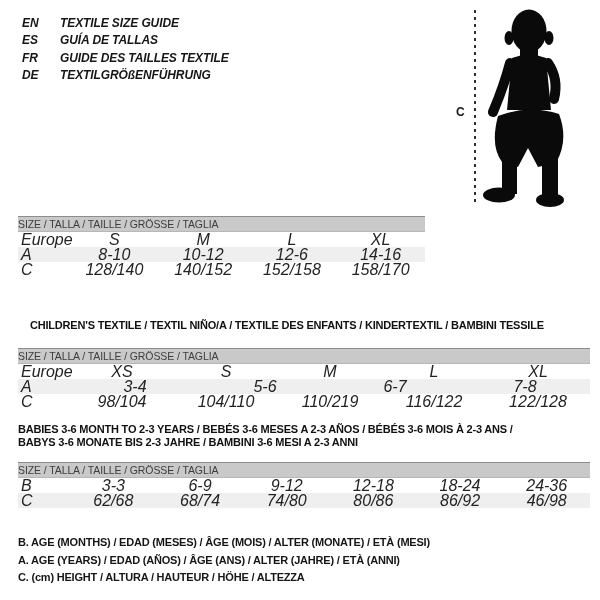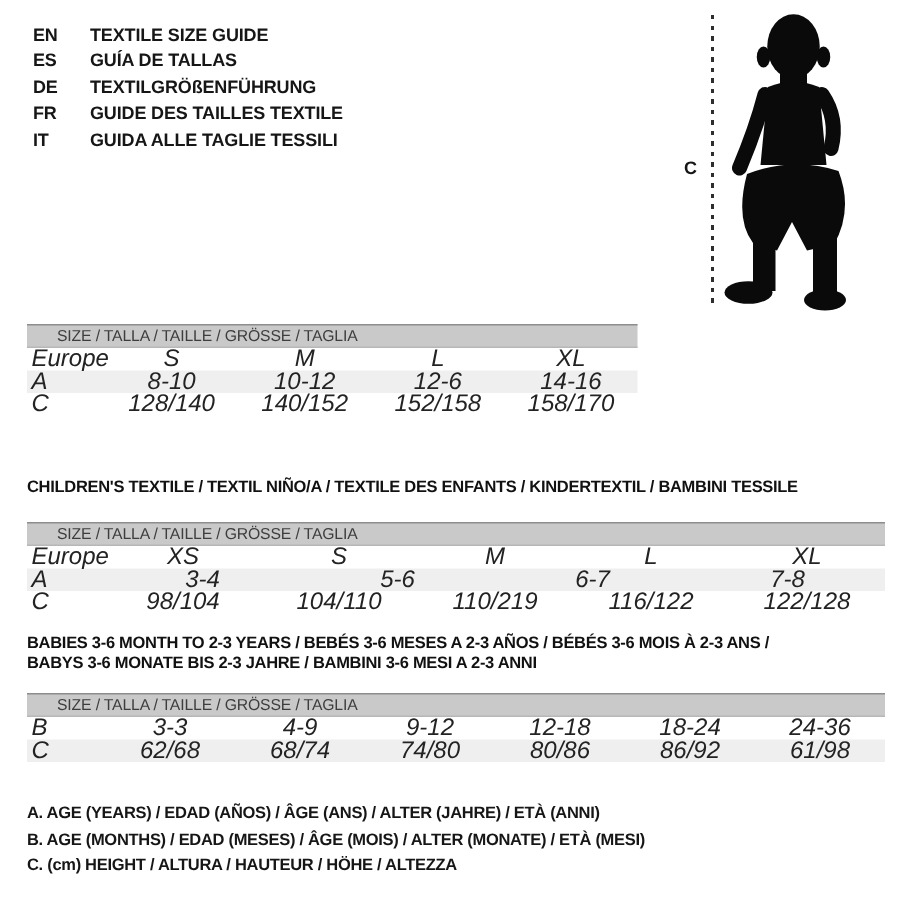--- a/index.html
+++ b/index.html
@@ -2,42 +2,42 @@
 <html><head>
 <meta charset="utf-8">
 <style>
   html,body{margin:0;padding:0;background:#fff;}
   #page{position:relative;width:600px;height:600px;background:#ffffff;overflow:hidden;
         font-family:"Liberation Sans",sans-serif;color:#161616;}
 
   
   .lang-block{position:absolute;left:22px;top:15px;}
   .lang-row{display:flex;font-weight:bold;font-size:12px;line-height:17.4px;
-            letter-spacing:-0.1px;color:#161616;}
+            letter-spacing:-0.1px;color:#161616;font-style:italic;}
   .lang-code{width:38px;flex:0 0 38px;}
 
   
   .measure-line{position:absolute;left:474px;top:10px;width:2px;height:196px;
                 background:repeating-linear-gradient(to bottom,#2e2e2e 0 3px,transparent 3px 7px);}
   .measure-label{position:absolute;left:456px;top:105px;font-weight:bold;font-size:12px;color:#161616;}
   .baby-svg{position:absolute;left:480px;top:8px;}
 
   
   .size-table{position:absolute;left:18px;}
   .size-table.t1{top:216px;width:407px;}
   .size-table.t2{top:319px;width:572px;}
   .size-table.t3{top:423px;width:572px;}
   .table-title{font-weight:bold;font-size:11px;letter-spacing:-0.2px;color:#111;
                line-height:13px;white-space:nowrap;}
   .t1 .table-title{margin-bottom:14px;}
-  .t2 .table-title{margin-bottom:16px;}
+  .t2 .table-title{margin-bottom:16px;margin-left:12px;}
   .t3 .table-title{margin-bottom:13px;}
   .size-bar{height:16px;line-height:15px;background:#c9c9c9;border-top:1px solid #8d8d8d;
             border-bottom:1px solid #b7b7b7;color:#3d3d3d;font-size:10.5px;
-            padding-left:20px;box-sizing:border-box;letter-spacing:-0.1px;}
+            padding-left:0;box-sizing:border-box;letter-spacing:-0.1px;}
   .trow{display:flex;height:15px;line-height:15px;font-size:16px;color:#232323;font-style:italic;}
   .trow.shaded{background:#efefef;}
   .tlabel{width:52px;flex:0 0 52px;padding-left:3px;box-sizing:border-box;}
   .tcell{flex:1;text-align:center;}
 
   
   .footnotes{position:absolute;left:18px;top:534px;}
   .footnote{font-weight:bold;font-size:11px;line-height:17.5px;letter-spacing:-0.2px;
             color:#161616;white-space:nowrap;}
 </style>
@@ -49,30 +49,26 @@
   <div class="lang-block">
     <div class="lang-row">
       <span class="lang-code">EN</span>
       <span class="lang-label">TEXTILE SIZE GUIDE</span>
     </div>
     <div class="lang-row">
       <span class="lang-code">ES</span>
       <span class="lang-label">GUÍA DE TALLAS</span>
     </div>
     <div class="lang-row">
-      <span class="lang-code">DE</span>
-      <span class="lang-label">TEXTILGRÖßENFÜHRUNG</span>
-    </div>
-    <div class="lang-row">
       <span class="lang-code">FR</span>
       <span class="lang-label">GUIDE DES TAILLES TEXTILE</span>
     </div>
     <div class="lang-row">
-      <span class="lang-code">IT</span>
-      <span class="lang-label">GUIDA ALLE TAGLIE TESSILI</span>
+      <span class="lang-code">DE</span>
+      <span class="lang-label">TEXTILGRÖßENFÜHRUNG</span>
     </div>
   </div>
 
   <div class="measure-line"></div>
   <div class="measure-label">C</div>
   <svg class="baby-svg" width="92" height="202" viewBox="0 0 92 202" xmlns="http://www.w3.org/2000/svg">
     <g fill="#0a0a0a" stroke="none">
 
       <ellipse cx="29" cy="30" rx="4.5" ry="7"></ellipse>
       <ellipse cx="69" cy="30" rx="4.5" ry="7"></ellipse>
@@ -159,37 +155,37 @@
   <section class="size-table t3">
     <div class="table-title">
       <div>BABIES 3-6 MONTH TO 2-3 YEARS / BEBÉS 3-6 MESES A 2-3 AÑOS / BÉBÉS 3-6 MOIS À 2-3 ANS /</div>
       <div>BABYS 3-6 MONATE BIS 2-3 JAHRE / BAMBINI 3-6 MESI A 2-3 ANNI</div>
     </div>
     <div class="size-bar">SIZE / TALLA / TAILLE / GRÖSSE / TAGLIA</div>
     <div class="table-rows">
         <div class="trow">
           <span class="tlabel">B</span>
           <span class="tcell">3-3</span>
-          <span class="tcell">4-9</span>
+          <span class="tcell">6-9</span>
           <span class="tcell">9-12</span>
           <span class="tcell">12-18</span>
           <span class="tcell">18-24</span>
           <span class="tcell">24-36</span>
         </div>
         <div class="trow shaded">
           <span class="tlabel">C</span>
           <span class="tcell">62/68</span>
           <span class="tcell">68/74</span>
           <span class="tcell">74/80</span>
           <span class="tcell">80/86</span>
           <span class="tcell">86/92</span>
-          <span class="tcell">61/98</span>
+          <span class="tcell">46/98</span>
         </div>
       </div>
   </section>
 
   <div class="footnotes">
+    <div class="footnote">B. AGE (MONTHS) / EDAD (MESES) / ÂGE (MOIS) / ALTER (MONATE) / ETÀ (MESI)</div>
     <div class="footnote">A. AGE (YEARS) / EDAD (AÑOS) / ÂGE (ANS) / ALTER (JAHRE) / ETÀ (ANNI)</div>
-    <div class="footnote">B. AGE (MONTHS) / EDAD (MESES) / ÂGE (MOIS) / ALTER (MONATE) / ETÀ (MESI)</div>
     <div class="footnote">C. (cm) HEIGHT / ALTURA / HAUTEUR / HÖHE / ALTEZZA</div>
   </div>
 
 </div>
 
 </body></html>

